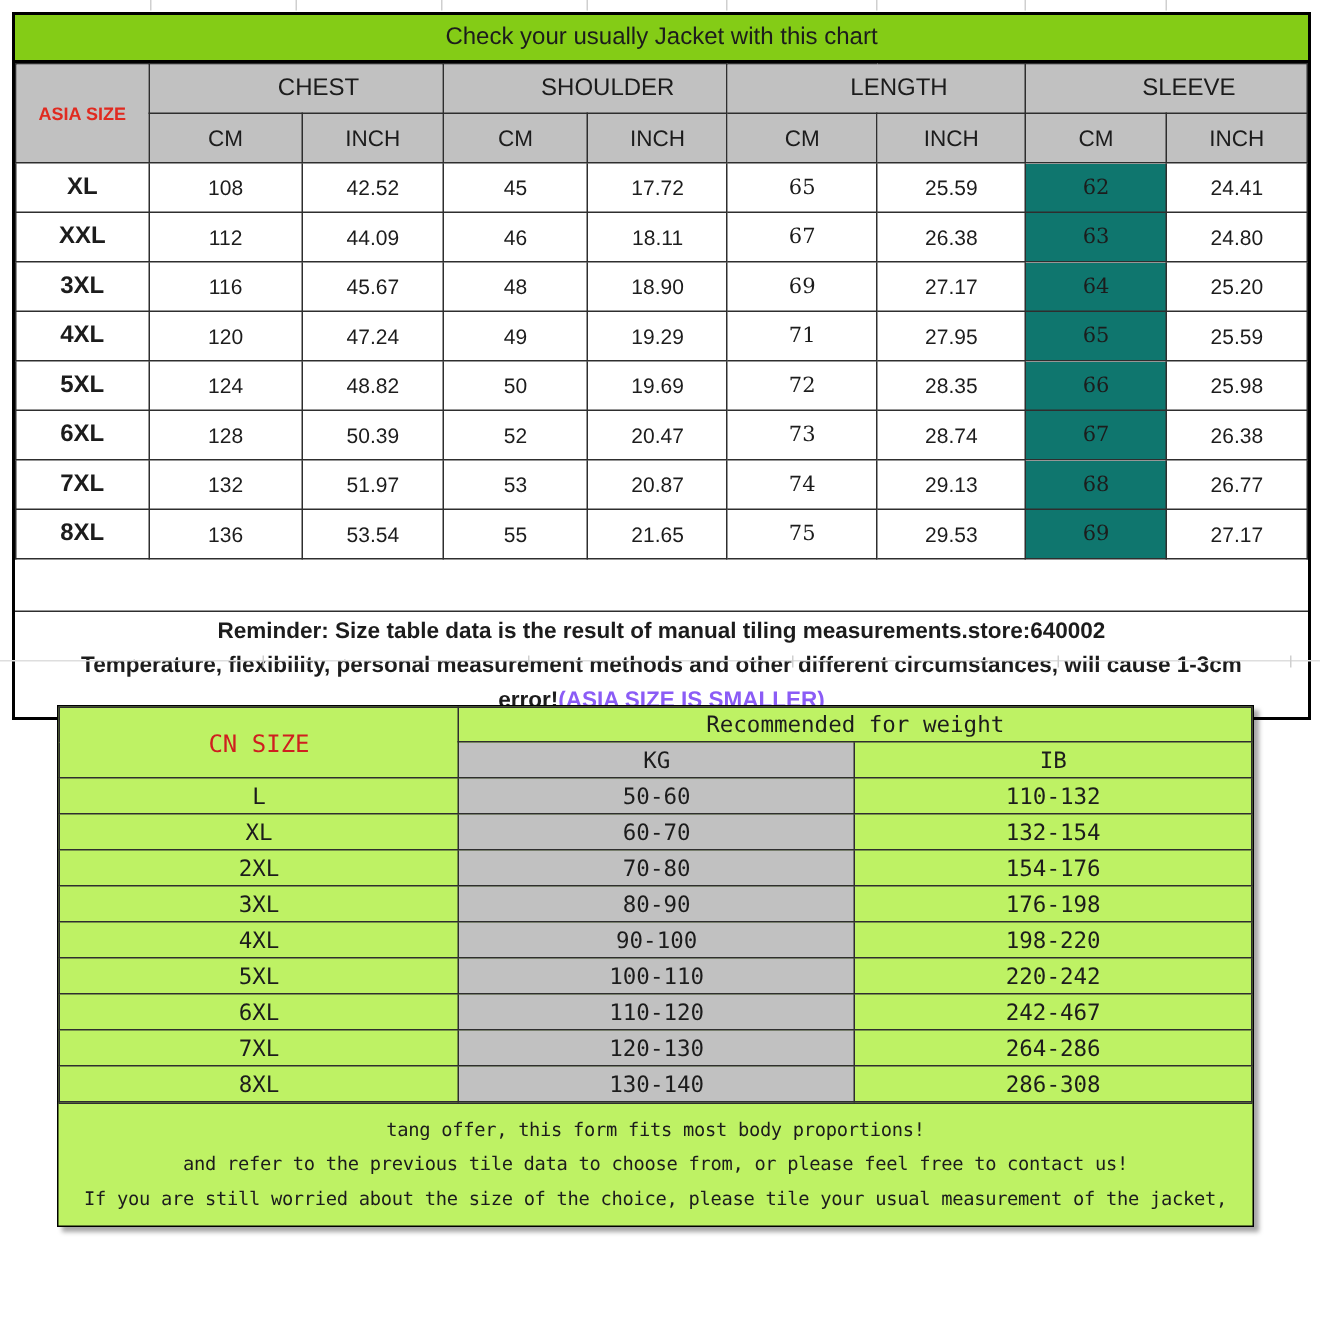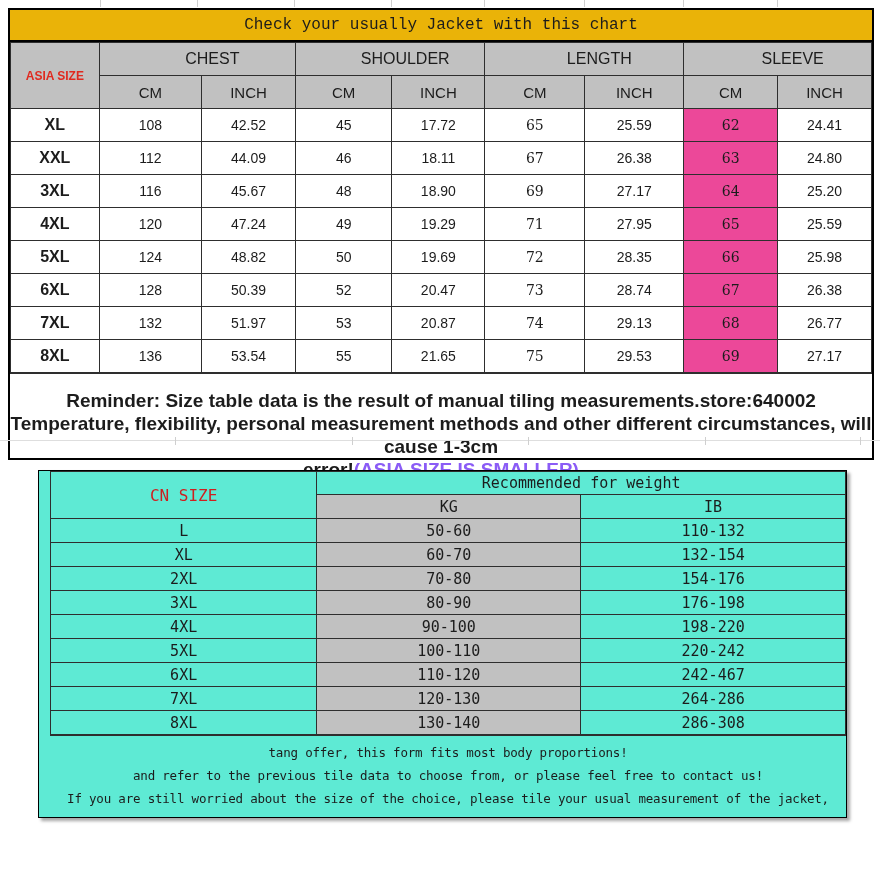--- a/index.html
+++ b/index.html
@@ -11,48 +11,47 @@
   .tick-v{position:absolute;width:1px;background:#cfcfcf;}
   .grid-h{position:absolute;left:0;width:880px;height:1px;background:#dedede;}
 
   
   .size-wrap{
     position:absolute;left:8px;top:8px;width:862px;
     border:2px solid #000;background:#fff;
   }
   .chart-title{
     height:30px;line-height:30px;text-align:center;font-size:16px;
-    border-bottom:2px solid #000;background:#eab308;font-family:Liberation Mono, monospace;
+    border-bottom:2px solid #000;background:#84cc16;
   }
   table{border-collapse:collapse;width:100%;table-layout:fixed;}
   .size-table td,.size-table th{
     border:1px solid #2e2e2e;text-align:center;vertical-align:middle;
     padding:0;overflow:hidden;
   }
   .size-table .hdr{background:#c1c1c1;font-weight:normal;font-size:16px;height:32px;padding-left:30px;}
   .size-table .unit{background:#c1c1c1;font-weight:normal;font-size:15px;height:32px;margin-left:37px;}
   .size-table .corner{
     background:#c1c1c1;color:#e02a20;font-weight:bold;font-size:12px;line-height:20px;
   }
   .size-table td{height:32px;font-size:14px;}
   .size-table .sz{font-weight:bold;font-size:16px;}
   .size-table .serif{font-family:"DejaVu Serif", serif;font-size:14px;}
-  .size-table .shade{background:#ec4899;}
+  .size-table .shade{background:#0f766e;}
   .reminder{
     border-top:1px solid #2e2e2e;height:69px;text-align:center;
-    font-weight:bold;font-size:19px;line-height:23px;padding-top:15px;
+    font-weight:bold;font-size:15px;line-height:23px;padding-top:1px;margin-top:34px;
   }
   .reminder .red{color:#8b5cf6;}
 
   
   .weight-wrap{
-    position:absolute;left:38px;top:470px;width:796px;background:#5eead4;
+    position:absolute;left:38px;top:470px;width:796px;background:#bef264;
     border:1px solid #000;box-shadow:3px 3px 3px rgba(0,0,0,0.35);
     font-family:"DejaVu Sans Mono", monospace;
-    padding-left:11px;
   }
   .weight-table td,.weight-table th{
     border:1px solid #2e2e2e;text-align:center;vertical-align:middle;
     padding:0;font-weight:normal;
   }
   .weight-table th{font-size:15px;}
   .weight-table .cn{color:#cf1f1f;font-size:16px;}
   .weight-table .rec{height:22px;}
   .weight-table .kg-hdr{background:#c1c1c1;height:23px;}
   .weight-table td{height:23px;font-size:15px;}

